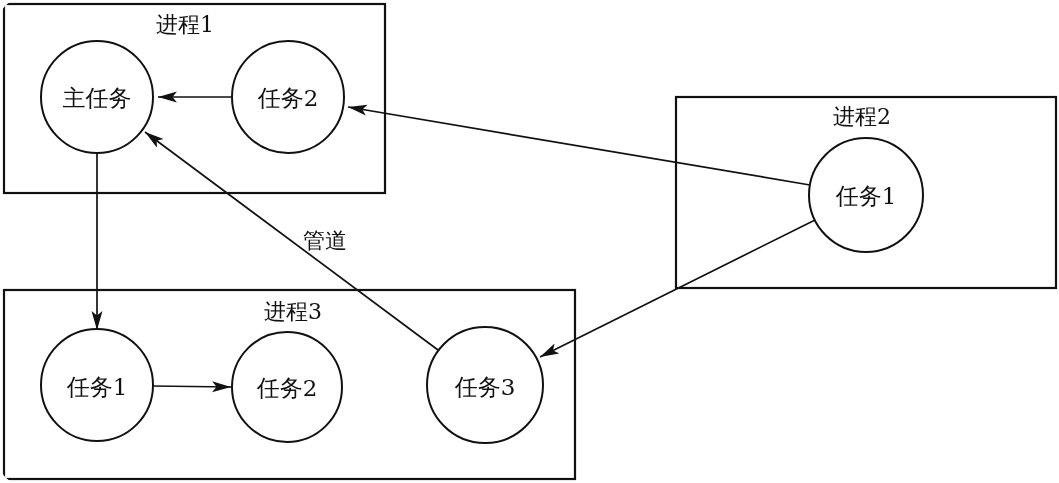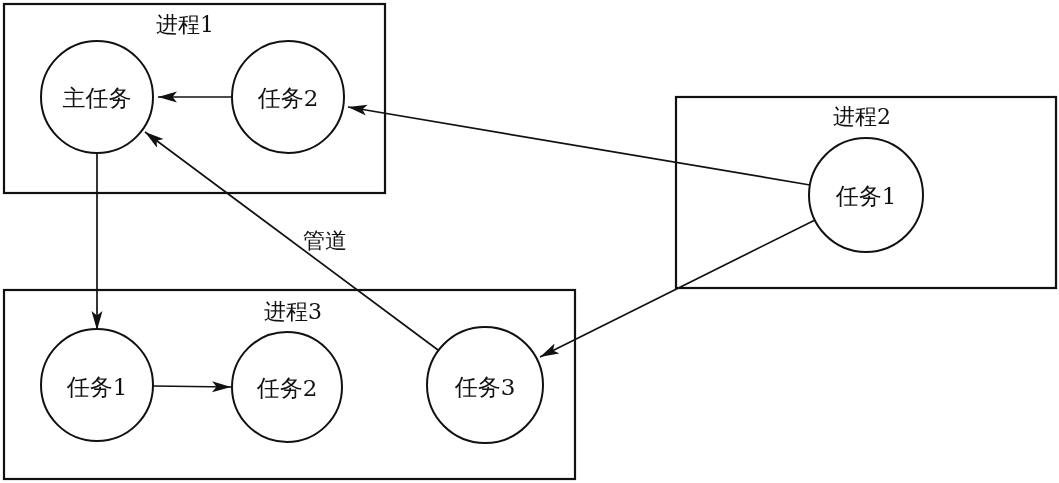--- a/index.html
+++ b/index.html
@@ -7,20 +7,21 @@
     padding: 0;
     background: #ffffff;
   }
   .stage {
     position: relative;
     width: 1059px;
     height: 483px;
     background: #ffffff;
     overflow: hidden;
     font-family: "DejaVu Serif", "Liberation Serif", serif;
+    border-radius: 19px;
   }
   svg { display: block; }
   .box {
     fill: #ffffff;
     stroke: #111111;
     stroke-width: 2.2;
   }
   .node {
     fill: #ffffff;
     stroke: #111111;

